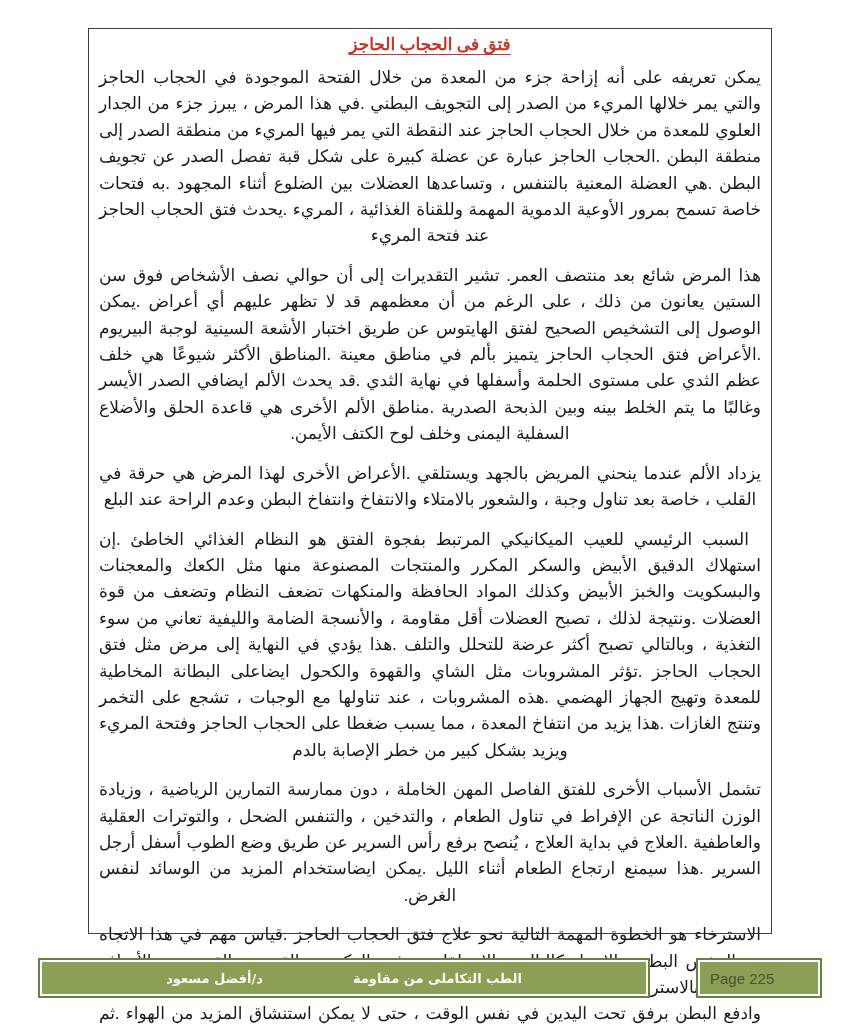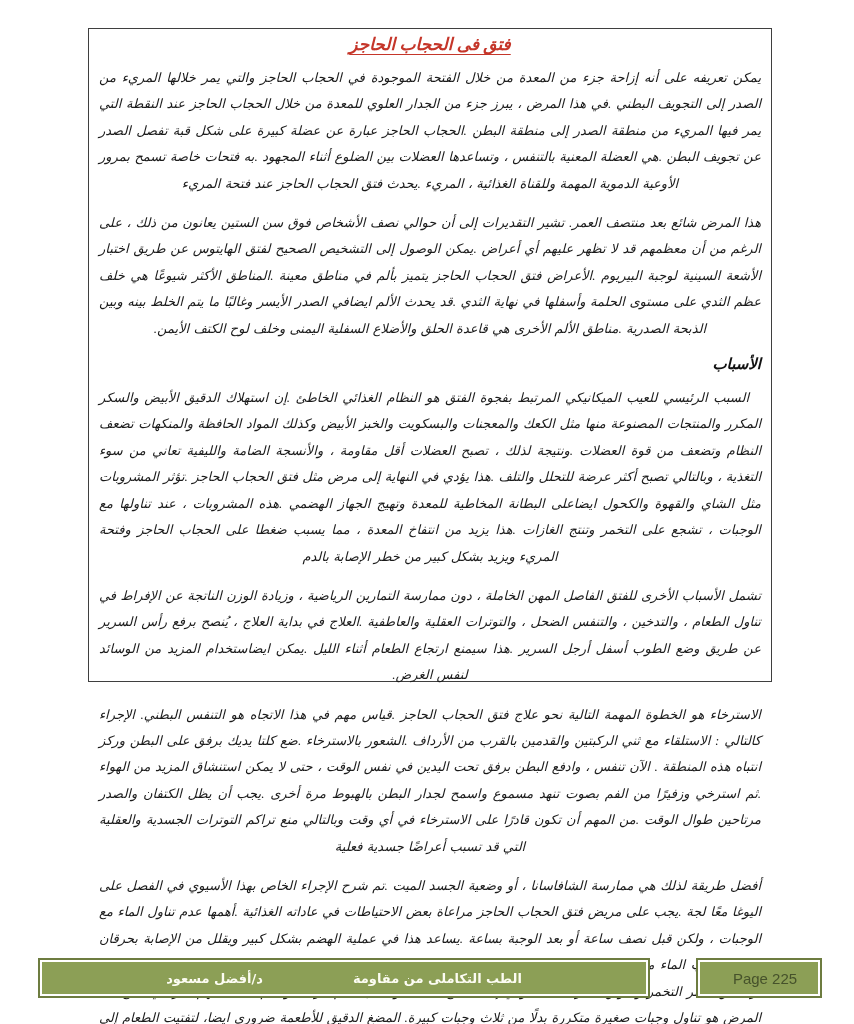--- a/index.html
+++ b/index.html
@@ -1,31 +1,31 @@
 <!DOCTYPE html>
 <html lang="ar"><head>
 <meta charset="utf-8">
 <style>
   html,body{margin:0;padding:0;}
   body{
     width:854px;height:1024px;overflow:hidden;background:#ffffff;position:relative;
     font-family:"Liberation Serif","DejaVu Serif",serif;
   }
   .content-box{
-    position:absolute;left:88px;top:28px;width:684px;height:654px;
+    position:absolute;left:88px;top:28px;width:684px;height:906px;
     border:1px solid #3f3f3f;box-sizing:border-box;
-    padding:2px 10px 0 10px;direction:rtl;background:#ffffff;font-style:italic;
+    padding:2px 10px 0 10px;direction:rtl;background:#ffffff;
   }
   .page-title{
     text-align:center;color:#c5362a;font-weight:bold;font-size:17px;
     text-decoration:underline;text-underline-offset:4px;
     margin:3px 0 10px 0;
   }
   .body-para{
-    font-size:13px;line-height:26.4px;color:#1b1b1b;
+    font-size:17px;line-height:26.4px;color:#1b1b1b;
     text-align:justify;text-align-last:center;
     margin:0 0 13px 0;word-spacing:1px;
   }
   .body-para.indent{text-indent:12px;}
   .section-heading{
     font-weight:bold;font-size:15px;color:#111;
     text-align:right;text-align-last:right;
     margin:2px 0 12px 0;
   }
   .footer-bar{
@@ -36,39 +36,39 @@
     background:#8c9f56;border:2px solid #6d7c40;
     box-shadow:inset 0 0 0 2px #ffffff;
     box-sizing:border-box;display:flex;align-items:center;
   }
   .footer-main{
     flex:1;justify-content:center;gap:90px;direction:rtl;
     color:#fcfcf2;font-family:"DejaVu Sans",sans-serif;
     font-weight:bold;font-size:13px;letter-spacing:3px;white-space:nowrap;
   }
   .footer-page{
-    width:126px;direction:ltr;justify-content:center;
+    width:126px;direction:ltr;justify-content:flex-start;
     padding-left:12px;color:#46522b;
     font-family:"Liberation Sans","DejaVu Sans",sans-serif;
     font-size:15px;
     margin-left:39px;
   }
 </style>
 </head>
 <body>
 
 <div class="content-box">
   <div class="page-title">فتق فى الحجاب الحاجز</div>
 
   <p class="body-para">يمكن تعريفه على أنه إزاحة جزء من المعدة من خلال الفتحة الموجودة في الحجاب الحاجز والتي يمر خلالها المريء من الصدر إلى التجويف البطني .في هذا المرض ، يبرز جزء من الجدار العلوي للمعدة من خلال الحجاب الحاجز عند النقطة التي يمر فيها المريء من منطقة الصدر إلى منطقة البطن .الحجاب الحاجز عبارة عن عضلة كبيرة على شكل قبة تفصل الصدر عن تجويف البطن .هي العضلة المعنية بالتنفس ، وتساعدها العضلات بين الضلوع أثناء المجهود .به فتحات خاصة تسمح بمرور الأوعية الدموية المهمة وللقناة الغذائية ، المريء .يحدث فتق الحجاب الحاجز عند فتحة المريء</p>
 
   <p class="body-para">هذا المرض شائع بعد منتصف العمر. تشير التقديرات إلى أن حوالي نصف الأشخاص فوق سن الستين يعانون من ذلك ، على الرغم من أن معظمهم قد لا تظهر عليهم أي أعراض .يمكن الوصول إلى التشخيص الصحيح لفتق الهايتوس عن طريق اختبار الأشعة السينية لوجبة البيريوم .الأعراض فتق الحجاب الحاجز يتميز بألم في مناطق معينة .المناطق الأكثر شيوعًا هي خلف عظم الثدي على مستوى الحلمة وأسفلها في نهاية الثدي .قد يحدث الألم ايضافي الصدر الأيسر وغالبًا ما يتم الخلط بينه وبين الذبحة الصدرية .مناطق الألم الأخرى هي قاعدة الحلق والأضلاع السفلية اليمنى وخلف لوح الكتف الأيمن.</p>
 
+  <p class="body-para">يزداد الألم عندما ينحني المريض بالجهد ويستلقي .الأعراض الأخرى لهذا المرض هي حرقة في القلب ، خاصة بعد تناول وجبة ، والشعور بالامتلاء والانتفاخ وانتفاخ البطن وعدم الراحة عند البلع</p>
 
-  <div class="section-heading">الأسباب</div>
 
   <p class="body-para indent">السبب الرئيسي للعيب الميكانيكي المرتبط بفجوة الفتق هو النظام الغذائي الخاطئ .إن استهلاك الدقيق الأبيض والسكر المكرر والمنتجات المصنوعة منها مثل الكعك والمعجنات والبسكويت والخبز الأبيض وكذلك المواد الحافظة والمنكهات تضعف النظام وتضعف من قوة العضلات .ونتيجة لذلك ، تصبح العضلات أقل مقاومة ، والأنسجة الضامة والليفية تعاني من سوء التغذية ، وبالتالي تصبح أكثر عرضة للتحلل والتلف .هذا يؤدي في النهاية إلى مرض مثل فتق الحجاب الحاجز .تؤثر المشروبات مثل الشاي والقهوة والكحول ايضاعلى البطانة المخاطية للمعدة وتهيج الجهاز الهضمي .هذه المشروبات ، عند تناولها مع الوجبات ، تشجع على التخمر وتنتج الغازات .هذا يزيد من انتفاخ المعدة ، مما يسبب ضغطا على الحجاب الحاجز وفتحة المريء ويزيد بشكل كبير من خطر الإصابة بالدم</p>
 
   <p class="body-para">تشمل الأسباب الأخرى للفتق الفاصل المهن الخاملة ، دون ممارسة التمارين الرياضية ، وزيادة الوزن الناتجة عن الإفراط في تناول الطعام ، والتدخين ، والتنفس الضحل ، والتوترات العقلية والعاطفية .العلاج في بداية العلاج ، يُنصح برفع رأس السرير عن طريق وضع الطوب أسفل أرجل السرير .هذا سيمنع ارتجاع الطعام أثناء الليل .يمكن ايضاستخدام المزيد من الوسائد لنفس الغرض.</p>
 
   <p class="body-para">الاسترخاء هو الخطوة المهمة التالية نحو علاج فتق الحجاب الحاجز .قياس مهم في هذا الاتجاه هو التنفس البطني. الإجراء كالتالي : الاستلقاء مع ثني الركبتين والقدمين بالقرب من الأرداف .الشعور بالاسترخاء .ضع كلتا يديك برفق على البطن وركز انتباه هذه المنطقة . الآن تنفس ، وادفع البطن برفق تحت اليدين في نفس الوقت ، حتى لا يمكن استنشاق المزيد من الهواء .ثم استرخي وزفيرًا من الفم بصوت تنهد مسموع واسمح لجدار البطن بالهبوط مرة أخرى .يجب أن يظل الكتفان والصدر مرتاحين طوال الوقت .من المهم أن تكون قادرًا على الاسترخاء في أي وقت وبالتالي منع تراكم التوترات الجسدية والعقلية التي قد تسبب أعراضًا جسدية فعلية</p>
 
   <p class="body-para">أفضل طريقة لذلك هي ممارسة الشافاسانا ، أو وضعية الجسد الميت .تم شرح الإجراء الخاص بهذا الأسيوي في الفصل على اليوغا معًا لجة .يجب على مريض فتق الحجاب الحاجز مراعاة بعض الاحتياطات في عاداته الغذائية .أهمها عدم تناول الماء مع الوجبات ، ولكن قبل نصف ساعة أو بعد الوجبة بساعة .يساعد هذا في عملية الهضم بشكل كبير ويقلل من الإصابة بحرقان القلب .شرب الماء مع الوجبات يزيد من الوزن الكلي للمعدة ، ويبطئ عملية الهضم عن طريق تخفيف عملية الهضم وهذا يزيد من خطر التخمر وتكوين الغازات مما يؤدي إلى انتفاخ المعدة ويسبب عدم الراحة والألم .عامل مهم آخر في علاج هذا المرض هو تناول وجبات صغيرة متكررة بدلًا من ثلاث وجبات كبيرة. المضغ الدقيق للأطعمة ضروري ايضا، لتفتيت الطعام إلى جزيئات صغيرة ولإبطاء معدل تناول الطعام .</p>
 </div>
 

